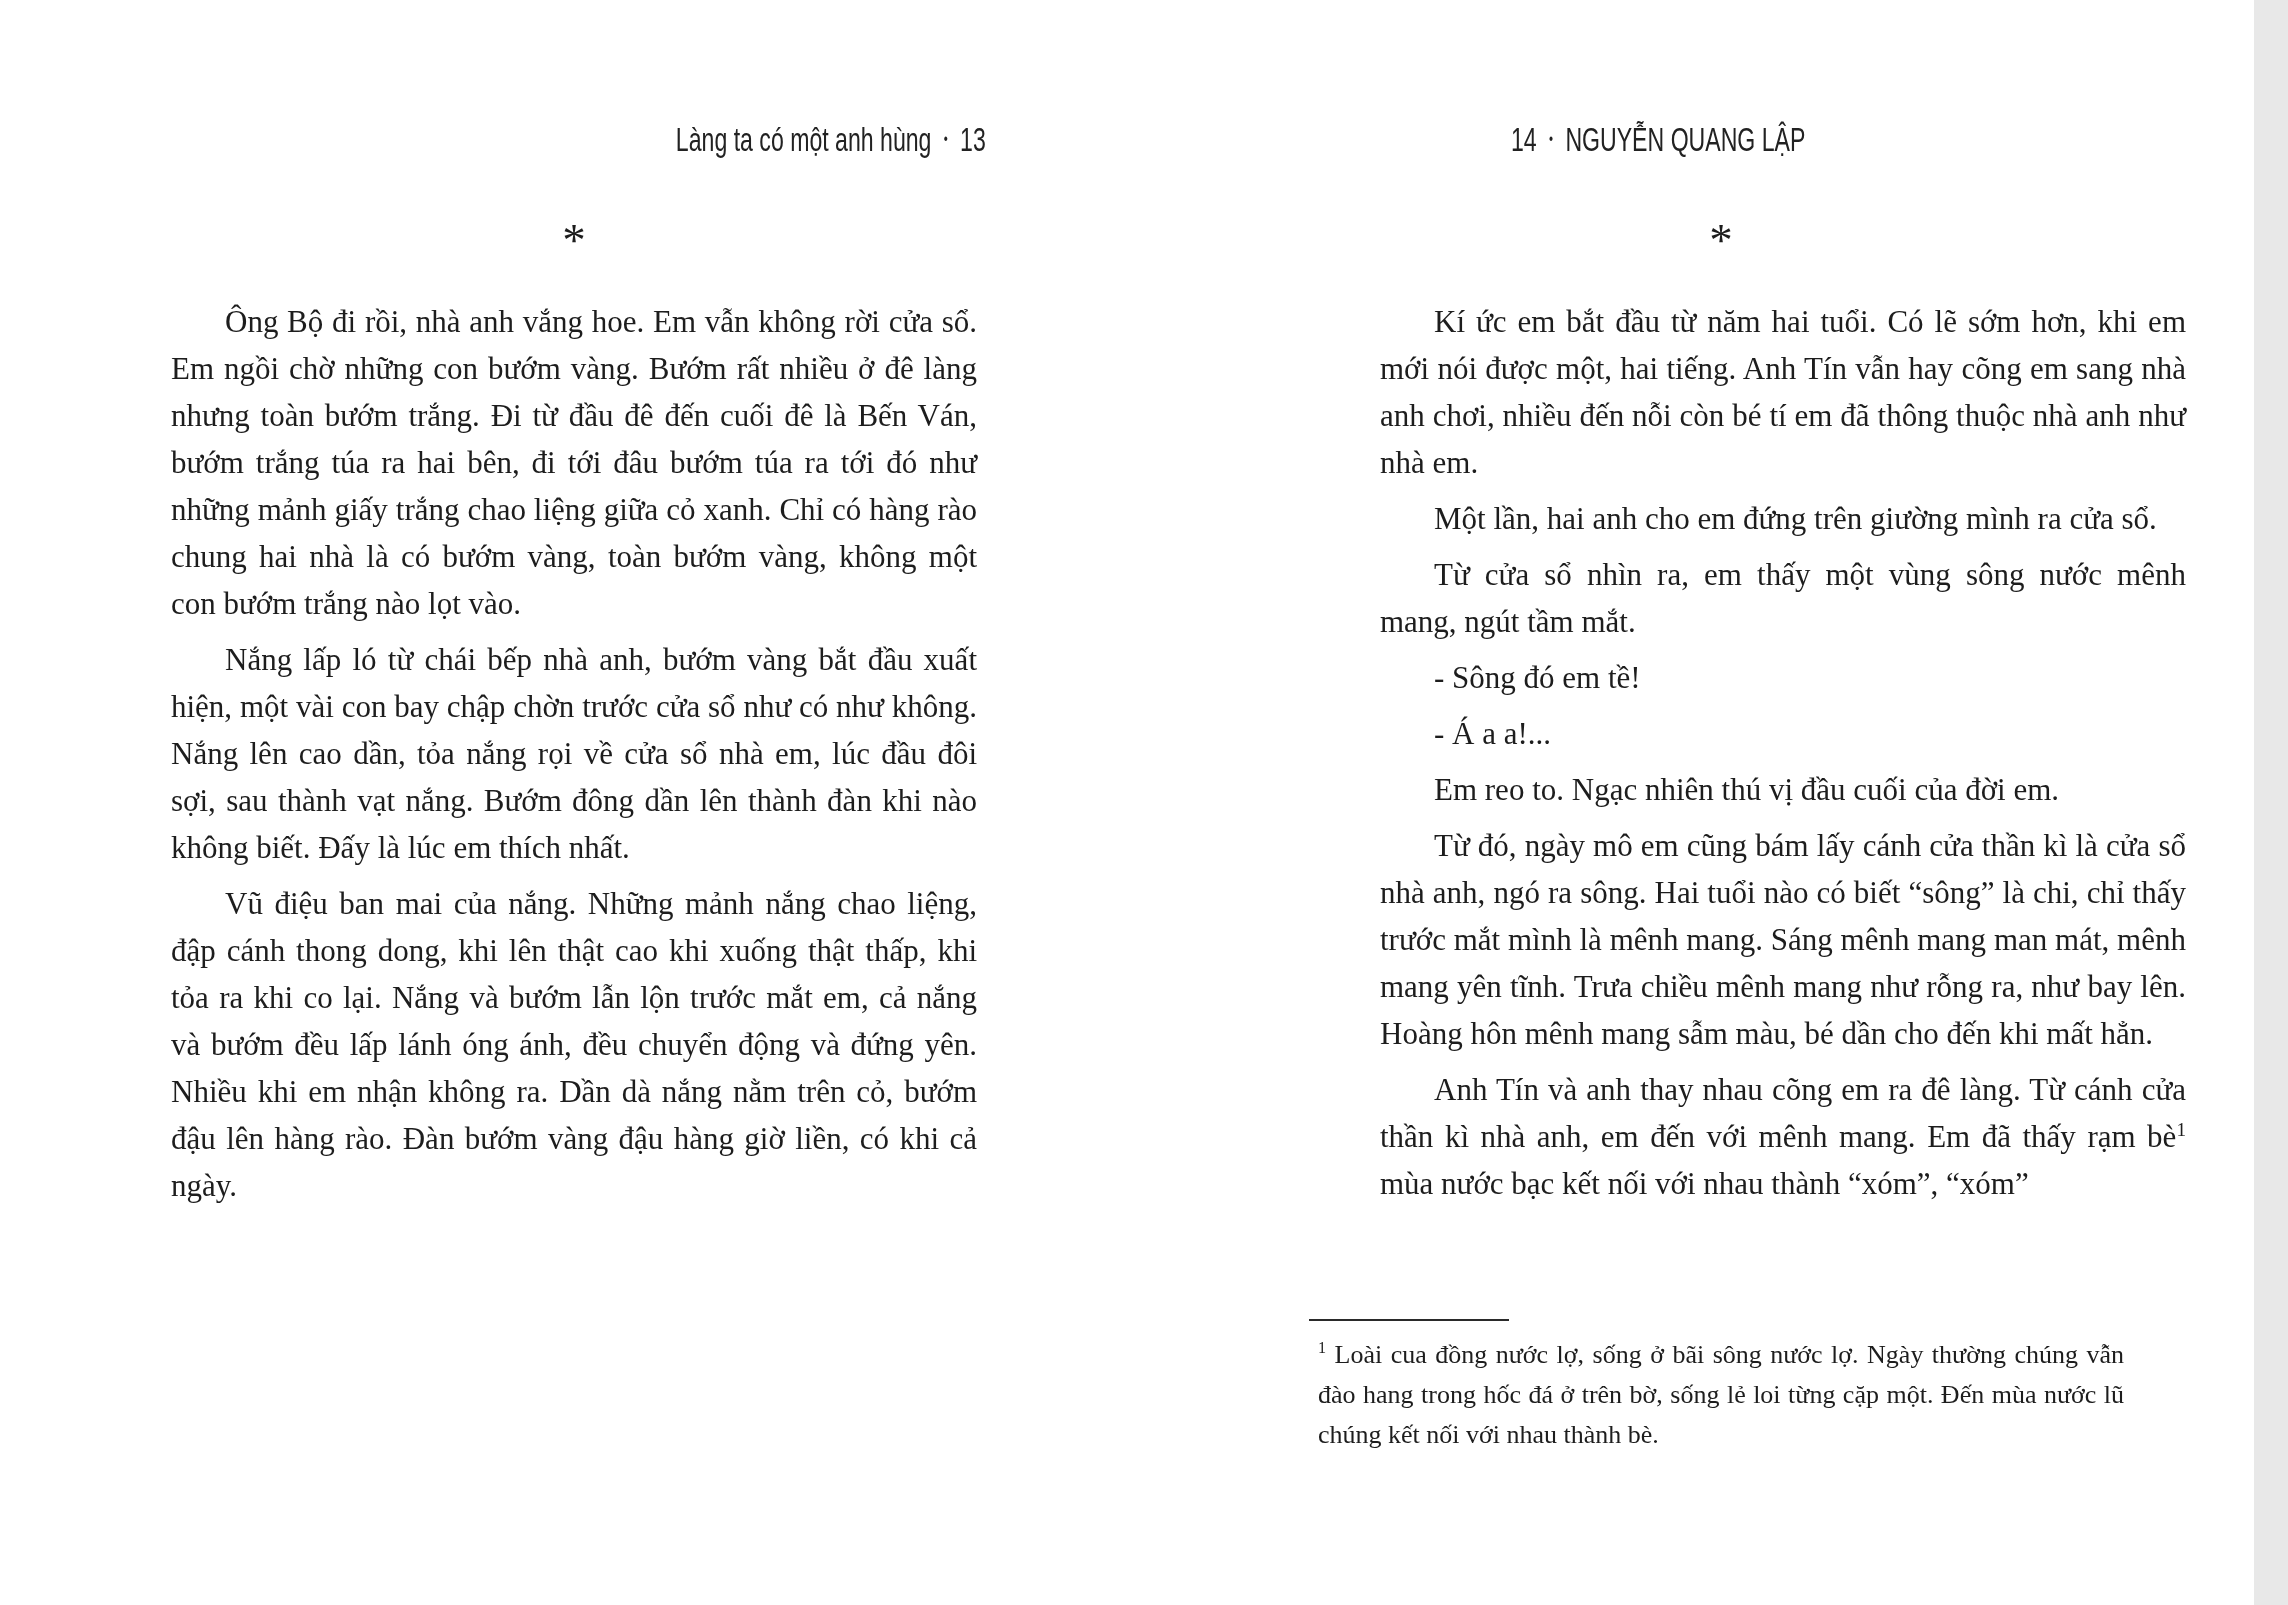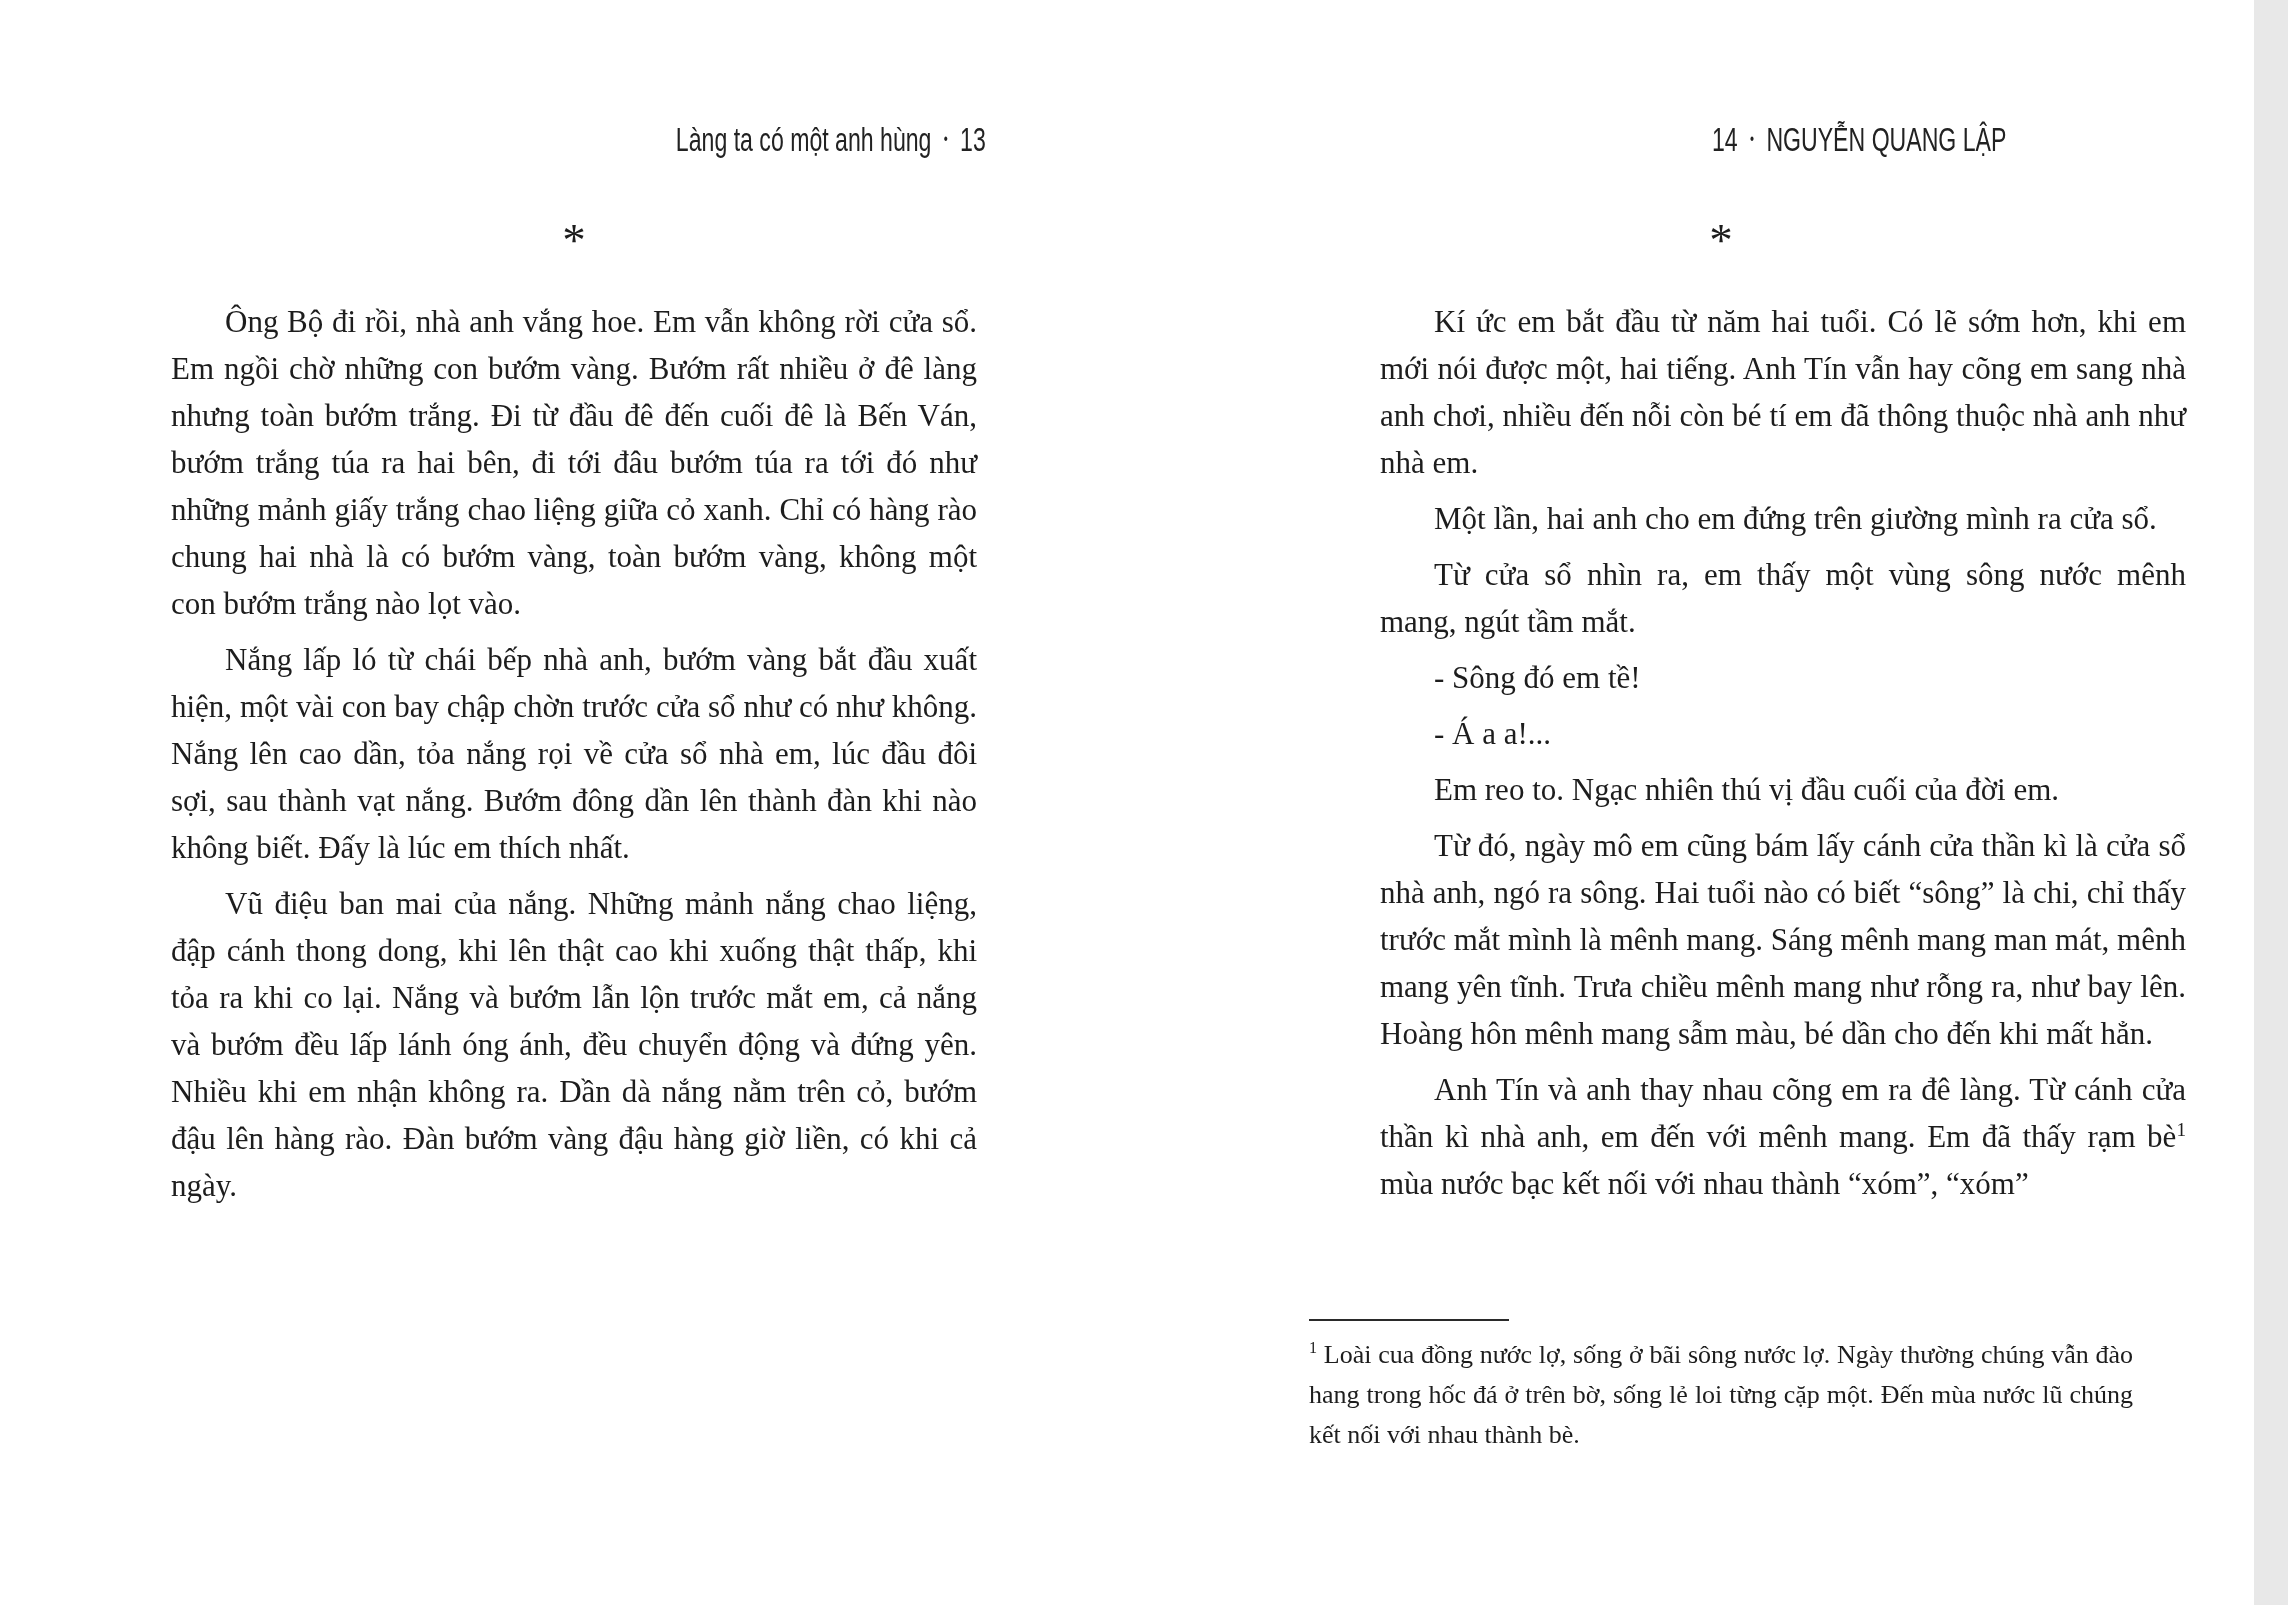--- a/index.html
+++ b/index.html
@@ -16,21 +16,21 @@
     position: absolute;
     top: 121px;
     width: 824px;
     font-family: "Liberation Sans", "DejaVu Sans", sans-serif;
     font-size: 33px;
     letter-spacing: 0px;
     white-space: nowrap;
     color: #222;
   }
   .running-head.left  { left: 162px; text-align: right; }
-  .running-head.right { left: 1309px; text-align: right; }
+  .running-head.right { left: 1309px; text-align: center; }
   .rh-inner { display: inline-block; transform: scaleX(0.70); }
   .running-head.left  .rh-inner { transform-origin: right center; }
   .running-head.right .rh-inner { transform-origin: left center; }
   .rh-sep { font-size: 0.5em; vertical-align: middle; padding: 0 17.6px; position: relative; top: -3.9px; }
   .ornament {
     position: absolute;
     top: 213px;
     width: 824px;
     text-align: center;
     font-size: 47px;
@@ -58,21 +58,21 @@
     font-size: 26px;
     line-height: 40px;
     text-align: justify;
   }
   .footnote-rule {
     width: 200px;
     border: 0;
     border-top: 2.9px solid #2a2a2a;
     margin: 0 0 13.7px 0;
   }
-  .footnote-text { margin: 0; }
+  .footnote-text { margin: 9px; }
 </style>
 </head>
 <body>
 
 <div class="spread">
 
   <div class="running-head left">
     <span class="rh-inner">
       <span>Làng ta có một anh hùng</span><span class="rh-sep">•</span><span>13</span>
     </span>

